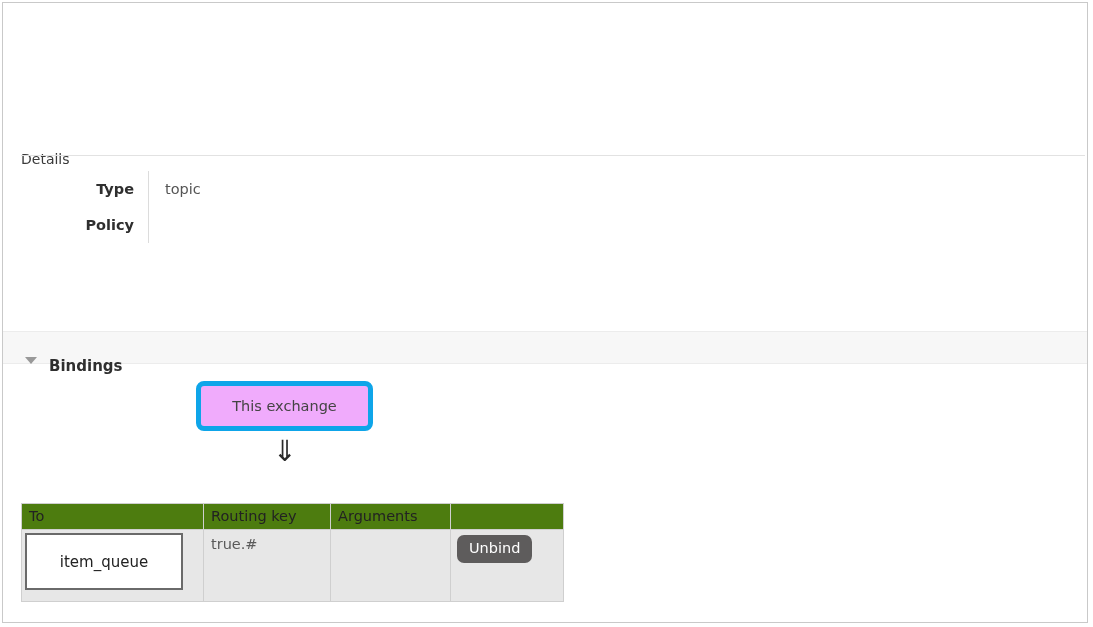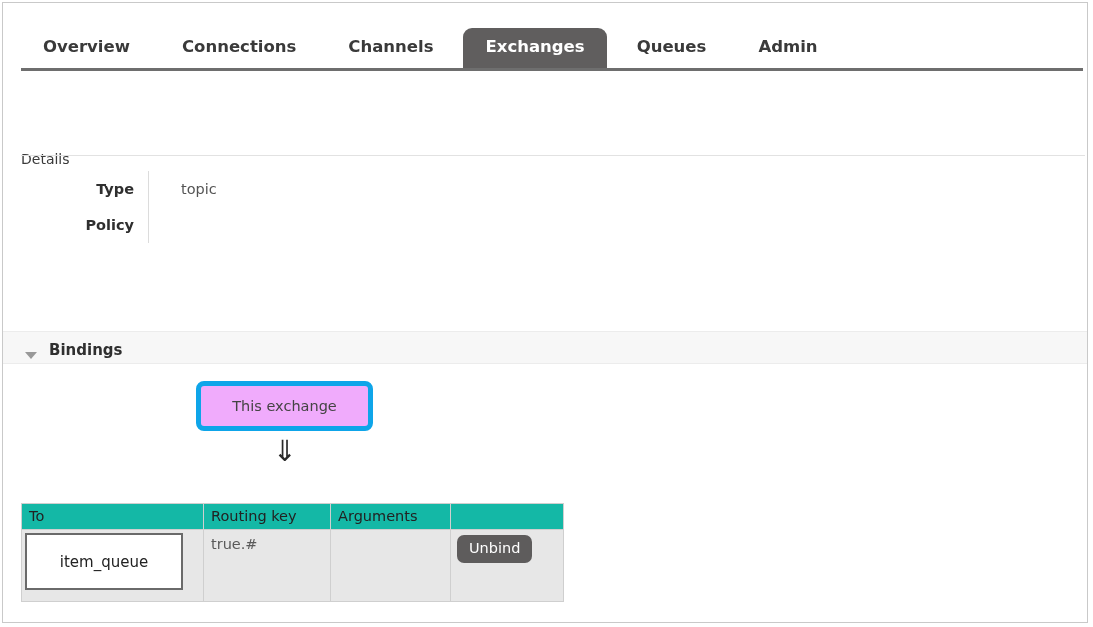--- a/index.html
+++ b/index.html
@@ -113,21 +113,21 @@
     width: 113px;
     text-align: right;
     padding-right: 14px;
     padding-top: 10px;
     padding-bottom: 10px;
     font-weight: bold;
     color: #2f2f2f;
     border-right: 1px solid #dcdcdc;
   }
   td.dt-value {
-    padding-left: 32px;
+    padding-left: 16px;
     padding-top: 10px;
     padding-bottom: 10px;
     color: #555555;
     white-space: nowrap;
   }
   .feat-key { color: #333333; }
   .feat-val {
     color: #777777;
     border-bottom: 1px dotted #bbbbbb;
   }
@@ -140,23 +140,23 @@
     width: 1084px;
     height: 33px;
     background: #f7f7f7;
     border-top: 1px solid #ececec;
     border-bottom: 1px solid #ececec;
     box-sizing: border-box;
   }
   .bindings-head-inner {
     position: absolute;
     left: 22px;
-    top: 9px;
+    top: 25px;
     display: flex;
-    align-items: flex-end;
+    align-items: flex-start;
   }
   .tri {
     width: 0;
     height: 0;
     border-left: 6px solid transparent;
     border-right: 6px solid transparent;
     border-top: 7px solid #999999;
     margin-right: 12px;
     cursor: pointer;
   }
@@ -200,21 +200,21 @@
     position: absolute;
     left: 18px;
     top: 500px;
     border-collapse: collapse;
     font-size: 14.5px;
     table-layout: fixed;
   }
   .bind-table th {
     font-weight: normal;
     text-align: left;
-    background: #14b8a6;
+    background: #4d7c0f;
     color: #222222;
     border: 1px solid #cfcfcf;
     padding: 4px 7px 5px 7px;
     height: 24px;
     box-sizing: border-box;
   }
   .bind-table td {
     background: #e7e7e7;
     border: 1px solid #cfcfcf;
     padding: 6px 7px;
@@ -257,31 +257,20 @@
   }
   td.cell-action { padding: 5px 6px; }
 </style>
 </head>
 <body>
 
 <div class="frame-shadow"></div>
 
 <div class="page-frame">
 
-  <div class="tabbar">
-    <div class="tabs">
-      <div class="tab">Overview</div>
-      <div class="tab">Connections</div>
-      <div class="tab">Channels</div>
-      <div class="tab active">Exchanges</div>
-      <div class="tab">Queues</div>
-      <div class="tab">Admin</div>
-    </div>
-    <div class="tabline"></div>
-  </div>
 
   <div class="section-head" id="details-head">Details</div>
   <div class="hr-light" id="details-rule"></div>
 
   <table class="details-table">
     <tbody>
       <tr>
         <td class="dt-label">Type</td>
         <td class="dt-value">topic</td>
       </tr>

